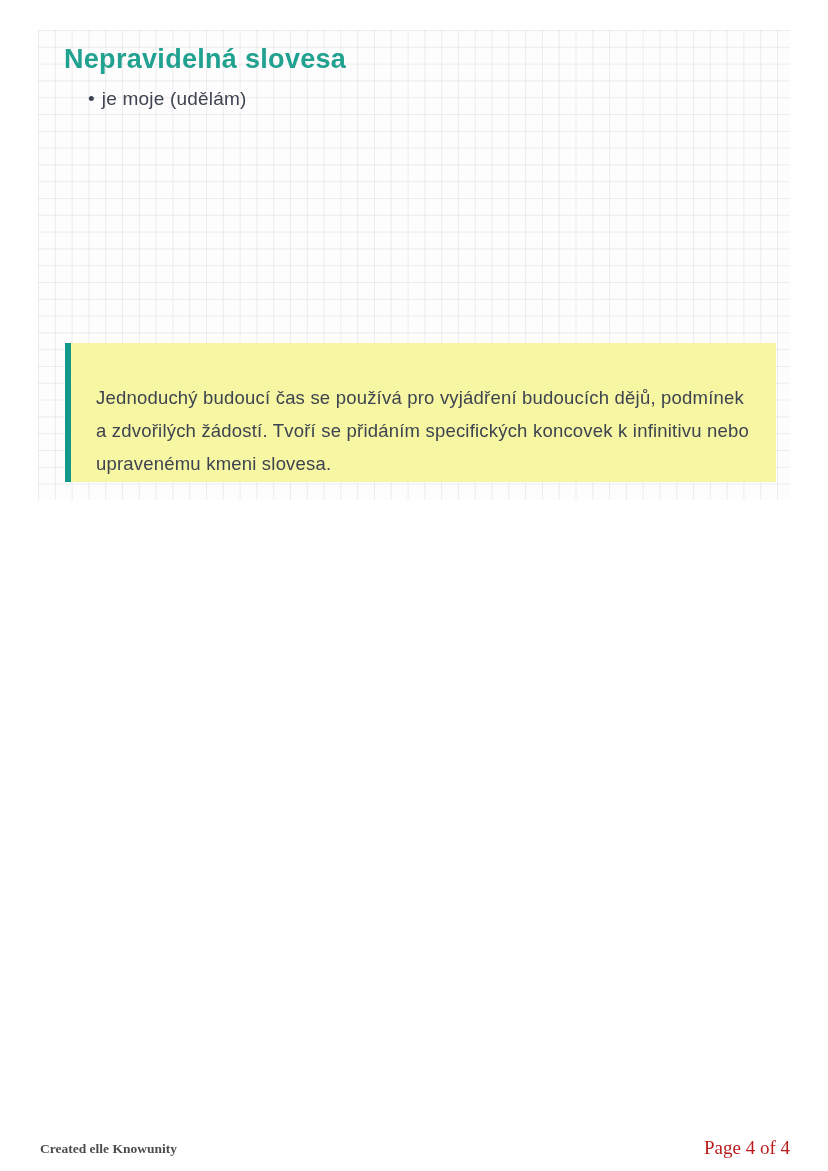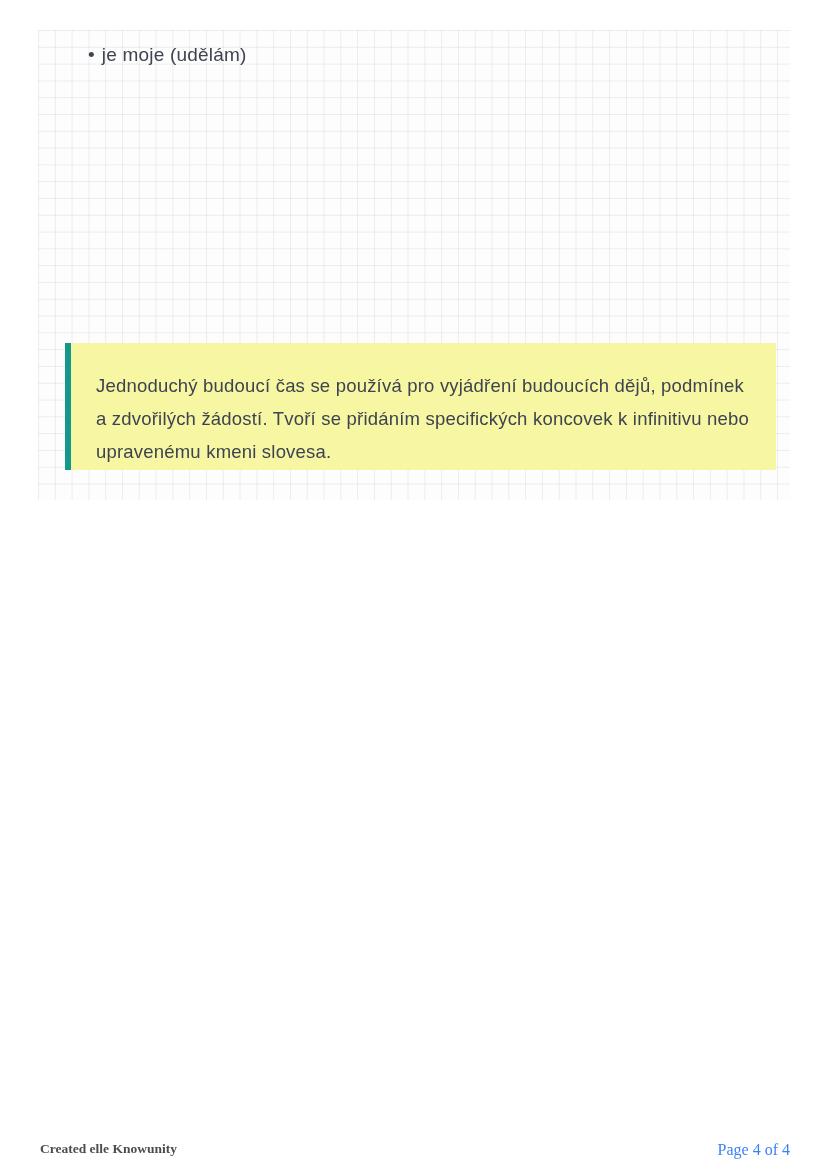--- a/index.html
+++ b/index.html
@@ -58,21 +58,21 @@
   }
 
   .callout {
     position: absolute;
     left: 65px;
     top: 343px;
     width: 655px;
     height: 76px;
     background: #f7f6a2;
     border-left: 6px solid #13998a;
-    padding: 26px 25px 25px 25px;
+    padding: 38px 25px 25px 25px;
   }
   .callout-text {
     margin: 0;
     font-size: 18.5px;
     line-height: 33px;
     color: #3d4450;
     letter-spacing: 0.2px;
   }
 
   .footer-credit {
@@ -82,29 +82,30 @@
     font-family: "Liberation Serif", serif;
     font-weight: bold;
     font-size: 13.5px;
     color: #4d4d4d;
   }
   .footer-page-number {
     position: absolute;
     right: 38px;
     bottom: 12px;
     font-family: "Liberation Serif", serif;
-    font-size: 16px;
-    color: #3b82f6;
+    font-size: 19px;
+    color: #b91c1c;
   }
 </style>
 </head>
 <body>
 
 <div class="note-area">
 
+  <h1 class="page-title">Nepravidelná slovesa</h1>
 
   <ul class="bullet-list">
     <li>
       <span class="bullet-dot">•</span><span>je moje (udělám)</span>
     </li>
   </ul>
 </div>
 
 <div class="callout">
   <p class="callout-text">Jednoduchý budoucí čas se používá pro vyjádření budoucích dějů, podmínek a zdvořilých žádostí. Tvoří se přidáním specifických koncovek k infinitivu nebo upravenému kmeni slovesa.</p>

